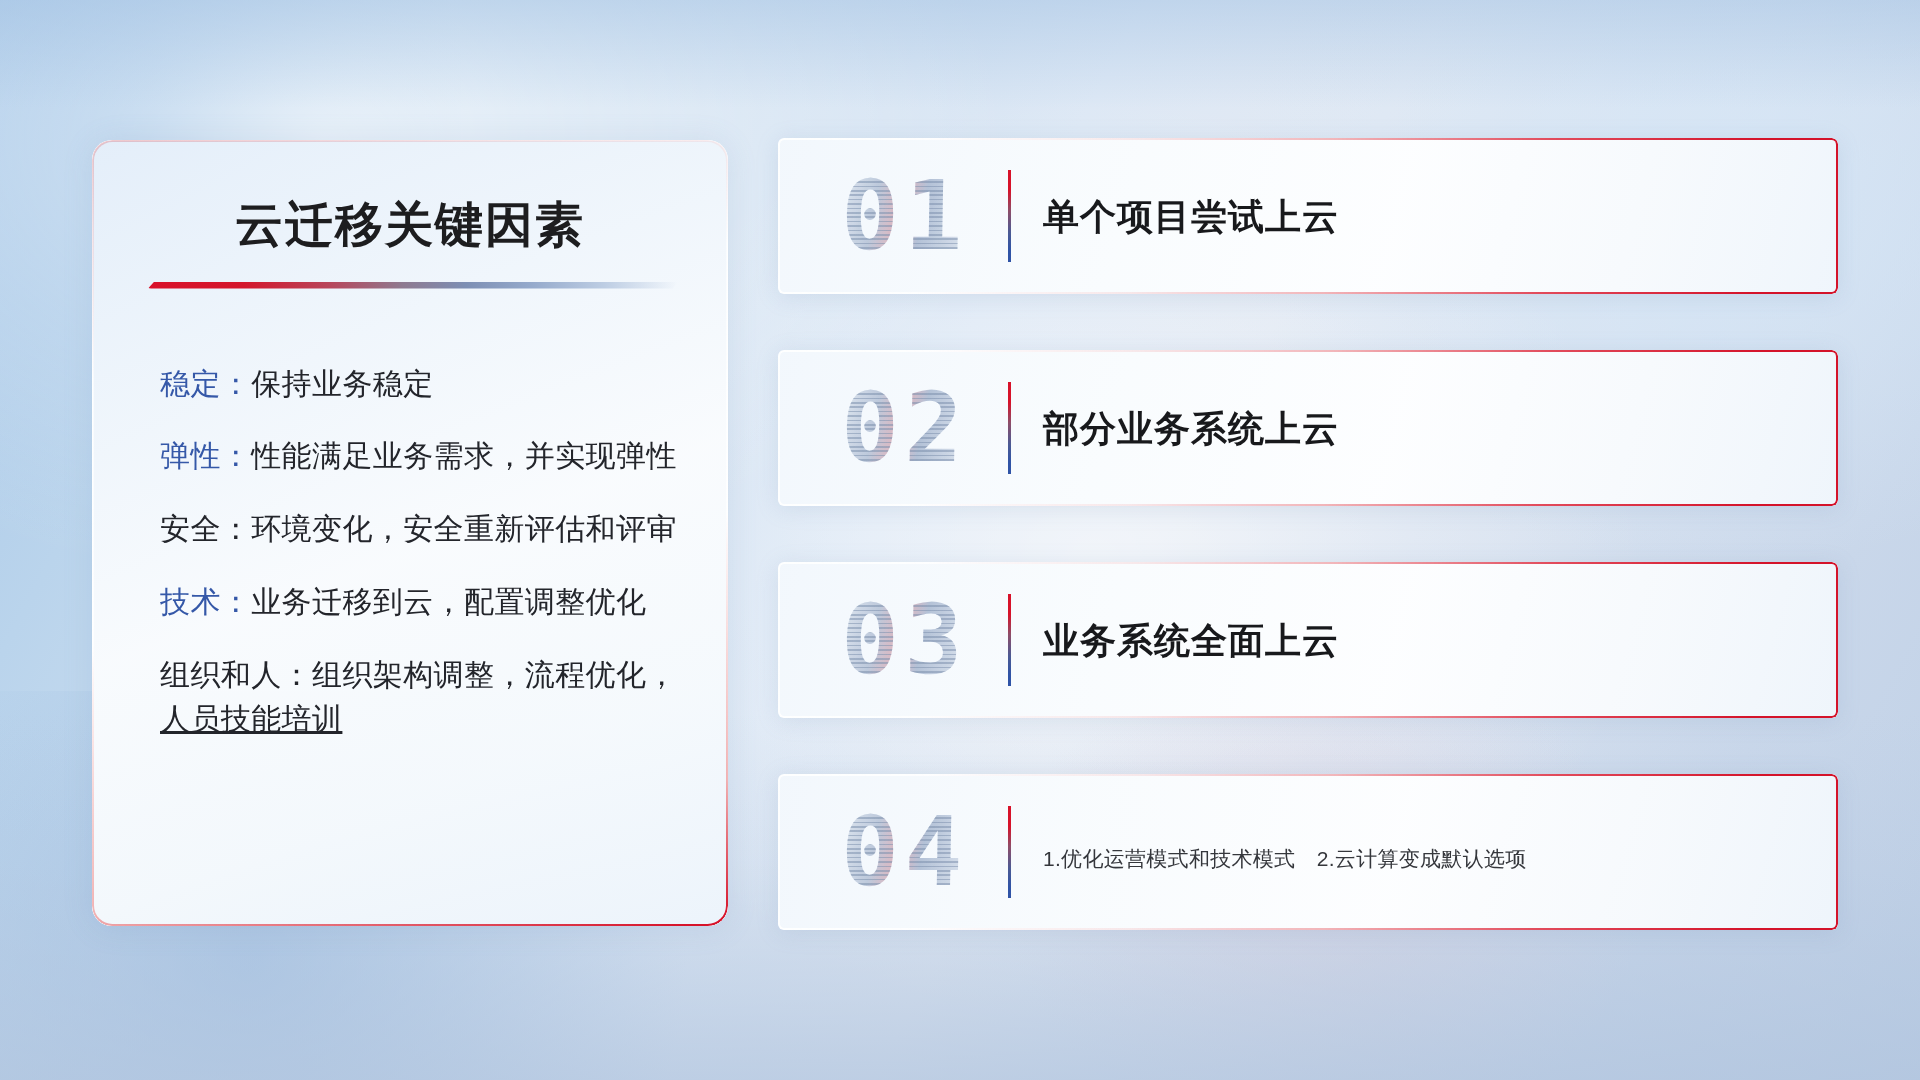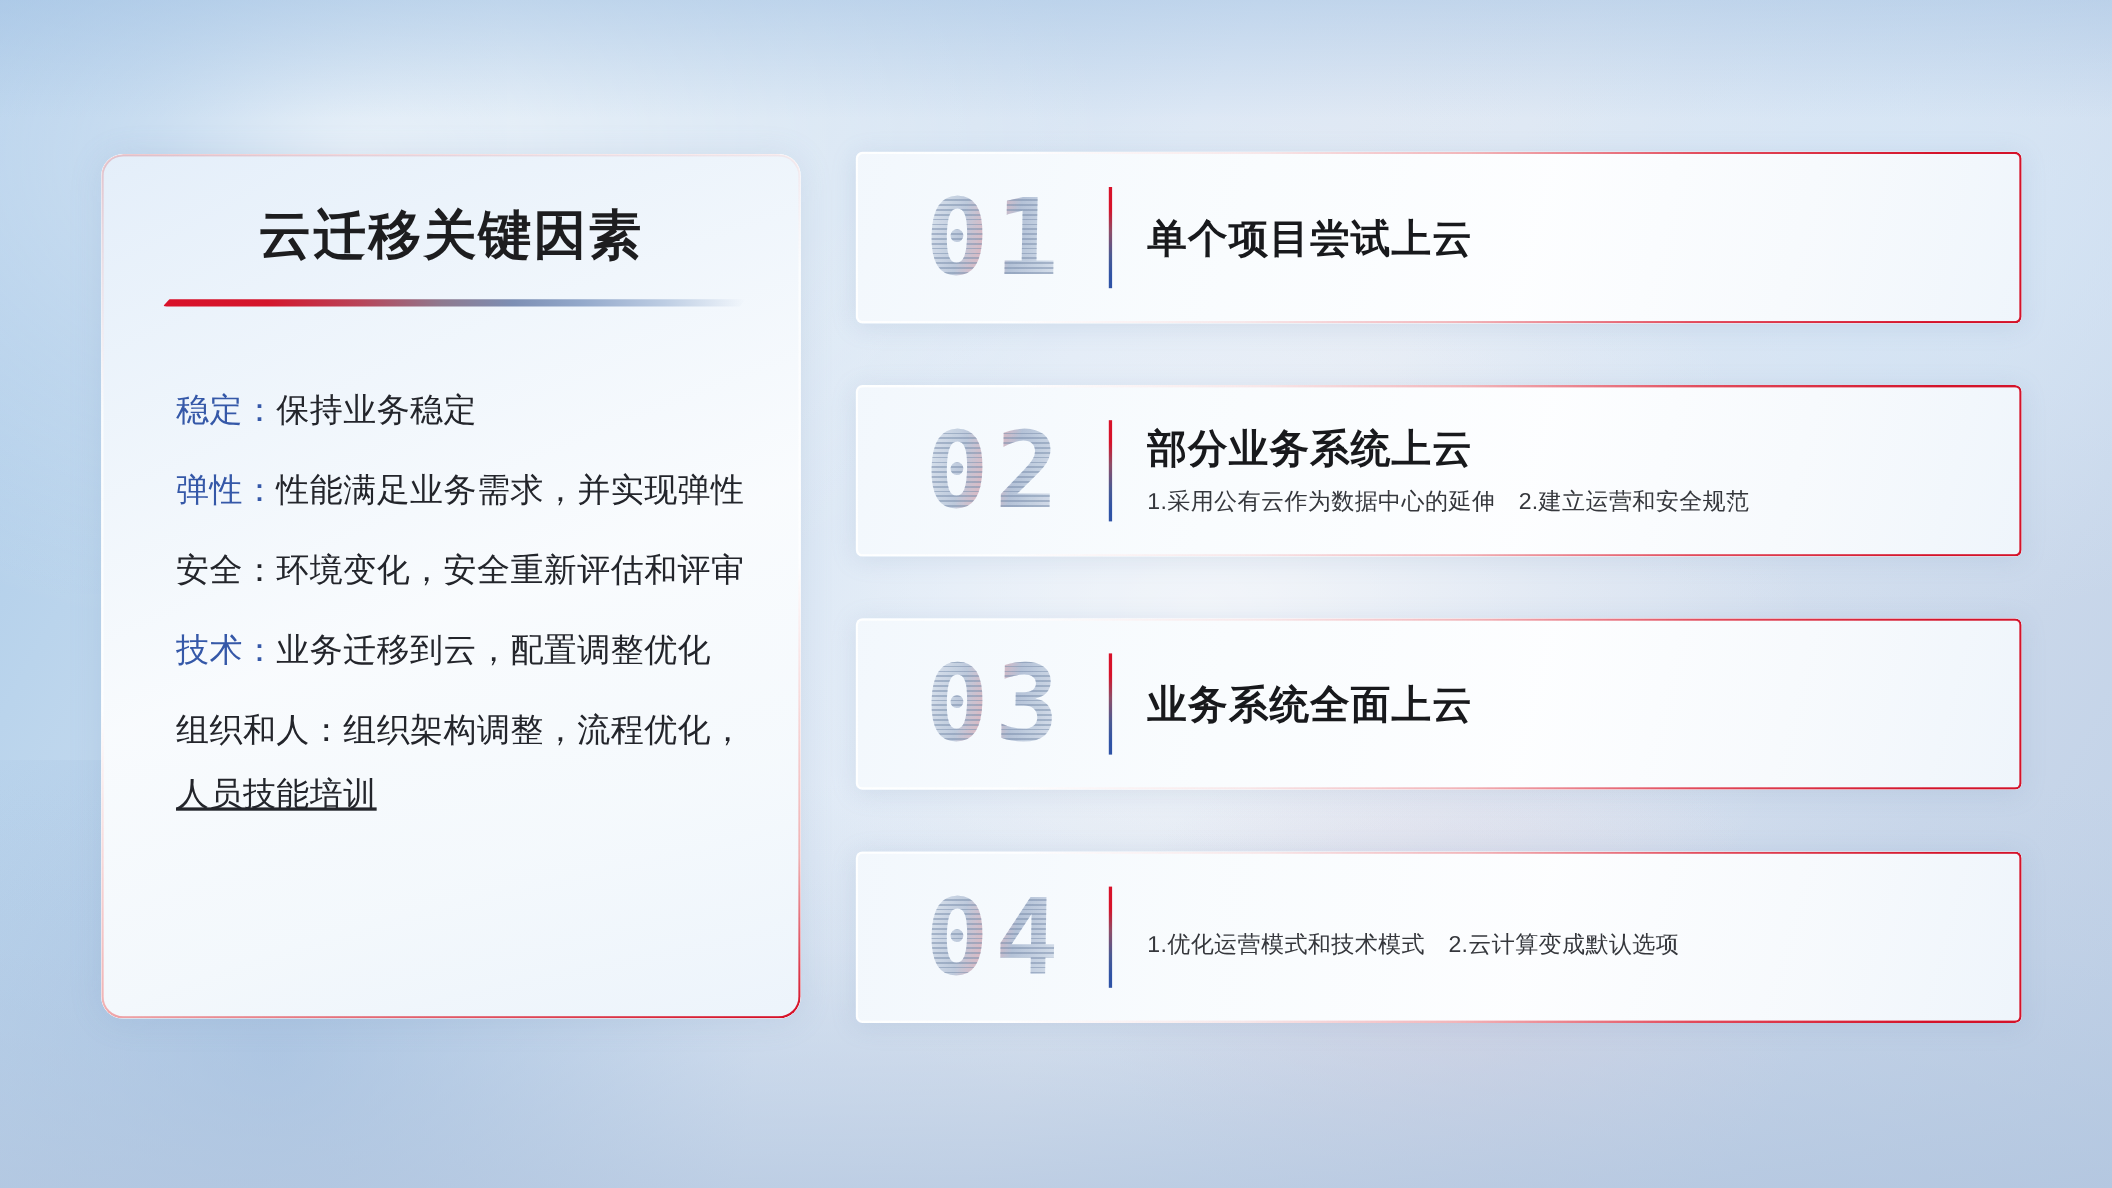--- a/index.html
+++ b/index.html
@@ -84,21 +84,21 @@
       rgba(210,80,90,.30) 0%,
       rgba(225,120,125,.18) 10%,
       rgba(255,255,255,.60) 26%,
       rgba(255,255,255,.75) 55%,
       rgba(236,120,120,.55) 84%,
       #d6132a 99%);
     -webkit-mask:linear-gradient(#000 0 0) content-box, linear-gradient(#000 0 0);
     -webkit-mask-composite:xor;
             mask-composite:exclude;
   }
-  #left-card-inner { position:relative; z-index:1; padding:36px 50px 0 50px; }
+  #left-card-inner { position:relative; z-index:1; padding:46px 50px 0 50px; }
 
   #panel-title {
     font-size:48px; font-weight:700; color:#1d1d1f;
     letter-spacing:2px; text-align:center; line-height:1.2;
     margin-top:10px;
   }
   #panel-rule {
     margin:28px 0 0 6px; height:7px; width:530px;
     border-radius:4px;
     background:linear-gradient(to right,
@@ -106,21 +106,21 @@
       #8e7a90 48%, #7d8fb4 60%, #94a9cb 72%,
       #bdcde3 86%, rgba(205,220,238,0) 100%);
     clip-path:polygon(1.2% 0, 100% 0, 99% 100%, 0% 100%);
   }
 
   #panel-list { margin-top:76px; padding-left:18px; }
   .panel-line {
     font-size:30px; line-height:1.26; color:#23252b;
     margin-bottom:35px; letter-spacing:.4px; white-space:nowrap;
   }
-  .panel-line.wrapline { margin-bottom:20px; }
+  .panel-line.wrapline { margin-bottom:6px; }
   .panel-line.cont { margin-bottom:35px;text-decoration:underline; }
   .pl-key { font-weight:400; }
   .pl-key.accent { color:#3558a8;font-family:Liberation Serif, serif; }
   .pl-key.plain  { color:#23252b; }
   .pl-val { color:#23252b;text-align:right; }
 
   
   #steps {
     position:absolute; left:778px; top:138px;
     width:1060px; z-index:2;
@@ -253,21 +253,20 @@
       </div>
     </article>
     <article class="step-card">
       <div class="step-border"></div>
       <div class="step-num-wrap">
         <div class="step-num">02</div>
       </div>
       <div class="step-divider"></div>
       <div class="step-text">
         <div class="step-title">部分业务系统上云</div>
-        <div class="step-desc">1.采用公有云作为数据中心的延伸　2.建立运营和安全规范</div>
       </div>
     </article>
     <article class="step-card">
       <div class="step-border"></div>
       <div class="step-num-wrap">
         <div class="step-num">03</div>
       </div>
       <div class="step-divider"></div>
       <div class="step-text">
         <div class="step-title">业务系统全面上云</div>

